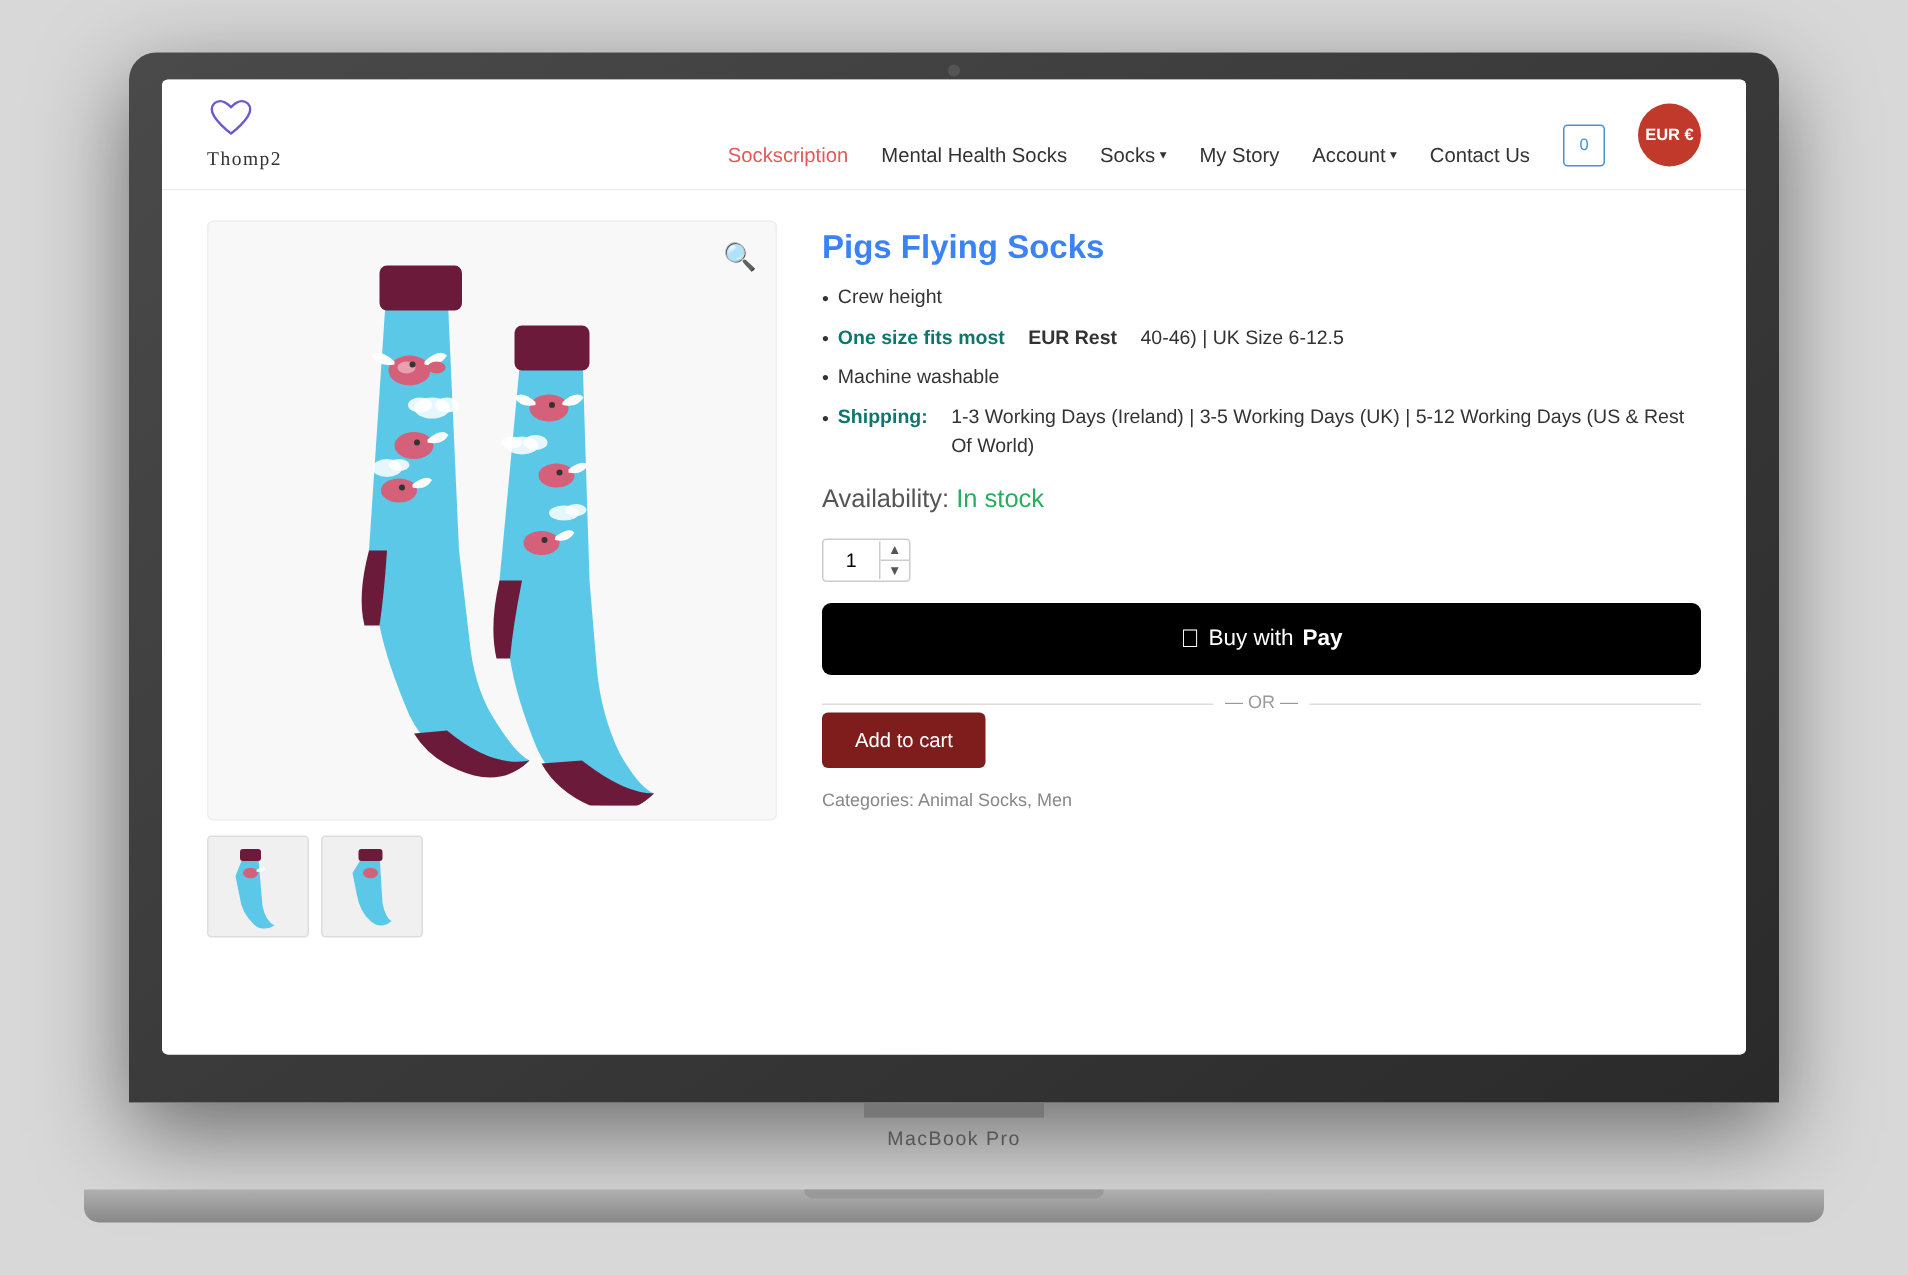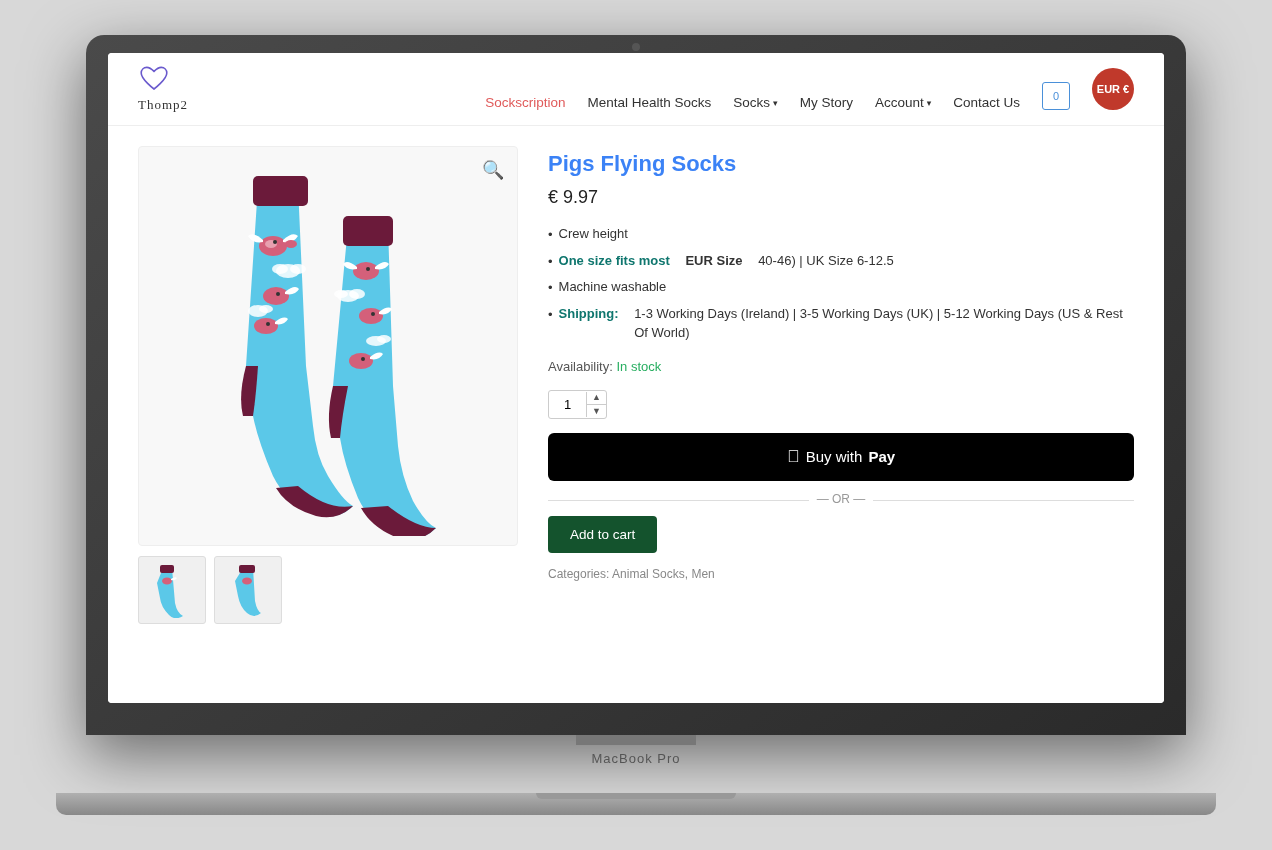--- a/index.html
+++ b/index.html
@@ -272,21 +272,21 @@
       content: '•';
       color: #333;
       flex-shrink: 0;
       margin-top: 1px;
     }
 
     .green-text { color: #0f766e; }
     .bold-text { font-weight: 700; }
 
     .availability-row {
-      font-size: 13px;
+      font-size: 17px;
       color: #555;
       margin-bottom: 16px;
     }
 
     .in-stock { color: #27ae60; }
 
     .qty-input {
       display: flex;
       align-items: center;
       margin-bottom: 14px;
@@ -338,40 +338,39 @@
       align-items: center;
       justify-content: center;
       gap: 6px;
       margin-bottom: 10px;
     }
 
     .or-divider {
       text-align: center;
       font-size: 12px;
       color: #999;
-      margin-bottom: 10px;
     }
 
     .or-divider span {
       padding: 0 8px;
       background: #fff;
       position: relative;
     }
 
     .or-divider::before {
       content: '';
       display: block;
       height: 1px;
       background: #ddd;
       position: relative;
       top: 9px;
     }
 
     .add-to-cart-btn {
-      background: #14532d;
+      background: #7f1d1d;
       color: #fff;
       border: none;
       border-radius: 4px;
       padding: 11px 22px;
       font-size: 13.5px;
       cursor: pointer;
       font-weight: 500;
     }
 
     .categories-row {
@@ -508,28 +507,27 @@
                 <path d="M22 5 L32 5 L34 38 Q36 48 40 50 Q33 56 26 50 Q19 44 17 33 L14 18Z" fill="#5bc8e8"></path>
                 <rect x="18" y="2" width="16" height="8" rx="2" fill="#6b1a3a"></rect>
                 <ellipse cx="26" cy="18" rx="5" ry="3.5" fill="#d4607a"></ellipse>
               </svg>
             </div>
           </div>
         </div>
 
         <div class="product-details">
           <h1 class="product-title">Pigs Flying Socks</h1>
-          <div class="product-price">€ 9.97</div>
 
           <ul class="product-features">
             <li>
               <span>Crew height</span>
             </li>
             <li>
-              <span class="green-text bold-text">One size fits most</span>&nbsp;<span class="bold-text">EUR Size</span>&nbsp;<span>40-46) | UK Size 6-12.5</span>
+              <span class="green-text bold-text">One size fits most</span>&nbsp;<span class="bold-text">EUR Rest</span>&nbsp;<span>40-46) | UK Size 6-12.5</span>
             </li>
             <li>
               <span>Machine washable</span>
             </li>
             <li>
               <span class="green-text bold-text">Shipping:</span>&nbsp;<span>1-3 Working Days (Ireland) | 3-5 Working Days (UK) | 5-12 Working Days (US &amp; Rest Of World)</span>
             </li>
           </ul>
 
           <div class="availability-row">

